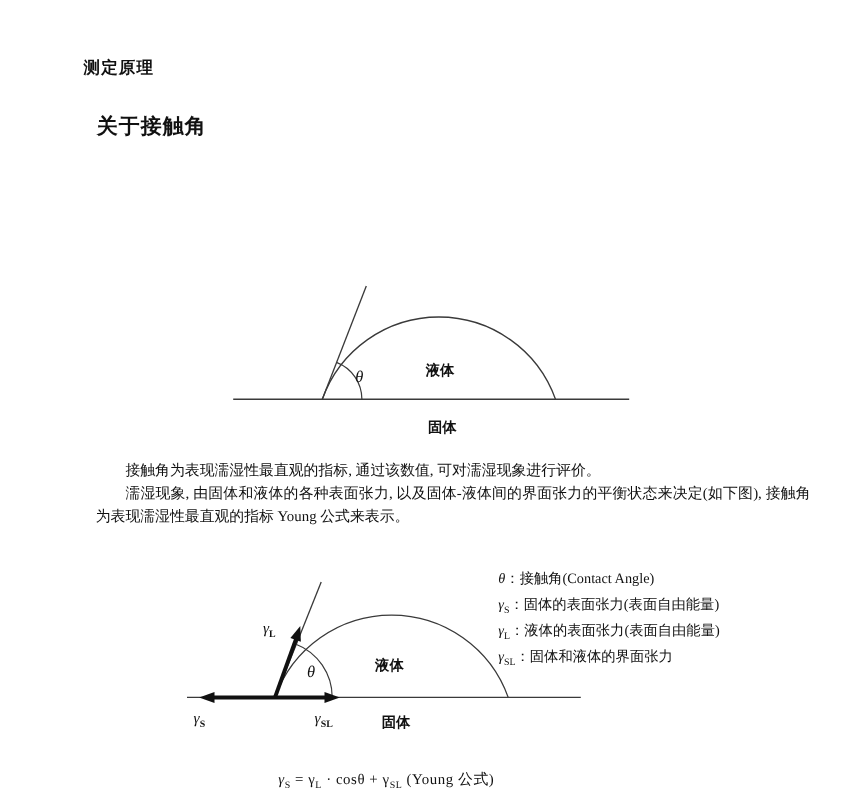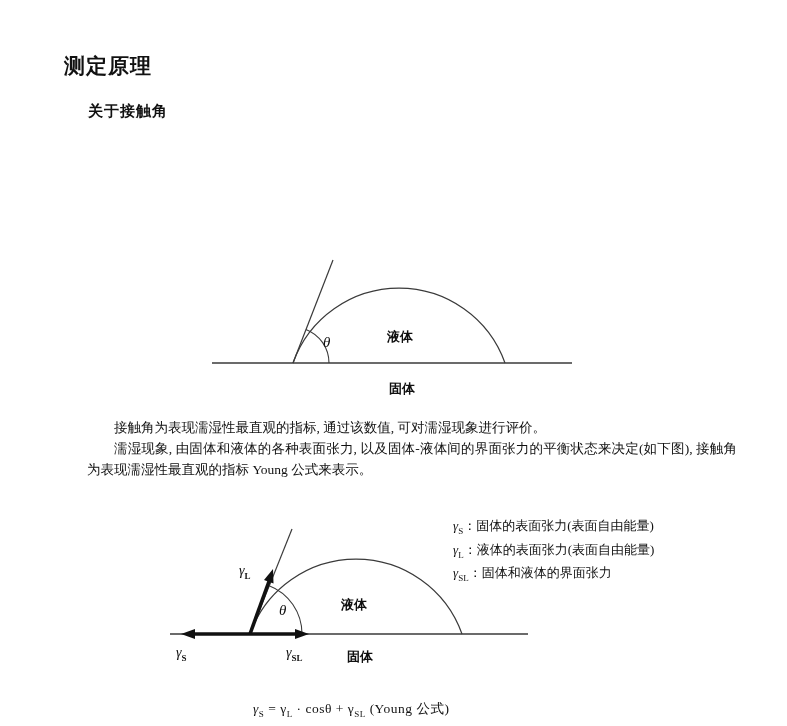--- a/index.html
+++ b/index.html
@@ -1,26 +1,26 @@
 <!DOCTYPE html>
 <html><head>
 <meta charset="utf-8">
 <style>
   html,body { margin:0; padding:0; background:#ffffff; }
   .page {
     position:relative; width:787px; height:726px; background:#ffffff;
     font-family:"Liberation Serif","DejaVu Serif",serif; color:#111; overflow:hidden;
   }
   .title {
-    position:absolute; left:64px; top:52px;
-    font-size:21px; font-weight:bold; letter-spacing:1px;
+    position:absolute; left:76px; top:52px;
+    font-size:15px; font-weight:bold; letter-spacing:1px;
   }
   .subtitle {
     position:absolute; left:88px; top:102px;
-    font-size:15px; font-weight:bold; letter-spacing:1px;
+    font-size:19px; font-weight:bold; letter-spacing:1px;
   }
   .body-text {
     position:absolute; left:87px; width:650px;
     font-size:13.5px; line-height:21px; text-align:justify;
   }
   .body-text p { margin:0; text-indent:2em; }
   #para-block-1 { top:147px; }
   #para-block-2 { top:417px; }
   .diagram { position:absolute; }
   #diagram1 { left:180px; top:248px; }
@@ -100,20 +100,21 @@
     </g>
     <text x="139" y="110" class="theta">θ</text>
     <text x="99" y="70" class="gamma"><tspan>γ</tspan><tspan dy="4" class="gsub">L</tspan></text>
     <text x="36" y="152" class="gamma"><tspan>γ</tspan><tspan dy="4" class="gsub">S</tspan></text>
     <text x="146" y="152" class="gamma"><tspan>γ</tspan><tspan dy="4" class="gsub">SL</tspan></text>
     <text x="214" y="104" text-anchor="middle" class="dlabel">液体</text>
     <text x="220" y="156" text-anchor="middle" class="dlabel">固体</text>
   </svg>
 
   <div class="legend">
+    <div><span class="sym">θ</span><sub></sub><span>：接触角(Contact Angle)</span></div>
     <div><span class="sym">γ</span><sub>S</sub><span>：固体的表面张力(表面自由能量)</span></div>
     <div><span class="sym">γ</span><sub>L</sub><span>：液体的表面张力(表面自由能量)</span></div>
     <div><span class="sym">γ</span><sub>SL</sub><span>：固体和液体的界面张力</span></div>
   </div>
 
   <div class="formula">
     <span class="sym">γ</span><sub>S</sub><span> = γ</span><sub>L</sub><span> · cosθ + γ</span><sub>SL</sub><span>  (Young 公式)</span>
   </div>
 
 </div>

